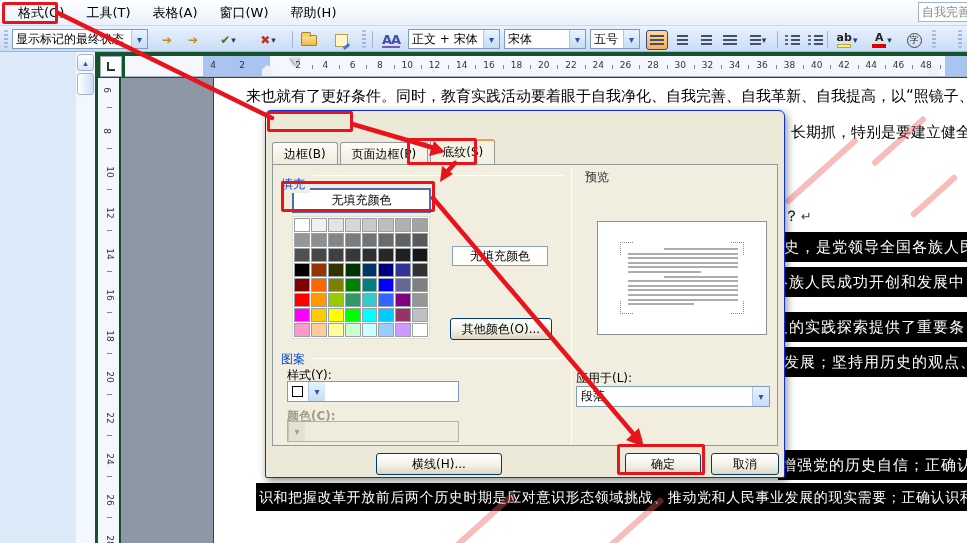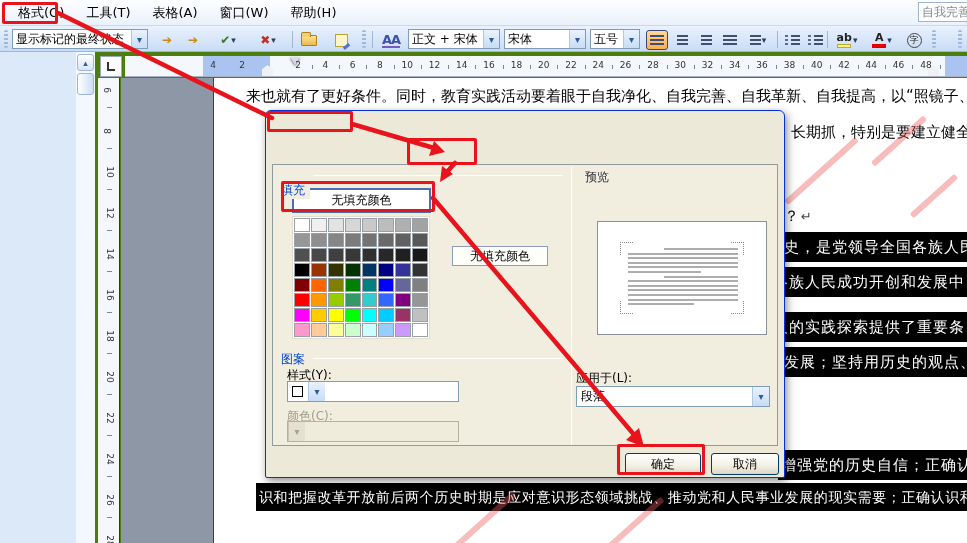--- a/index.html
+++ b/index.html
@@ -1,19 +1,19 @@
 <!DOCTYPE html>
 <html><head>
 <meta charset="utf-8">
 <style>
   * { margin:0; padding:0; box-sizing:border-box; }
   html,body { background:#666; }
   .screen {
     position:relative; width:967px; height:543px; overflow:hidden;
-    font-family:"DejaVu Sans", sans-serif; background:#4d7c0f;
+    font-family:"DejaVu Sans", sans-serif; background:#14532d;
     -webkit-font-smoothing:antialiased;
   }
   
   .menubar {
     position:absolute; left:0; top:0; width:967px; height:26px;
     background:linear-gradient(#FDFEFF,#EAF1FB); border-bottom:1px solid #C9D8EE;
     display:flex; align-items:center; padding-left:8px; z-index:3;
   }
   .menu-item { font-size:13px; color:#000; padding:3px 12px 3px 10px; cursor:default; }
   .help-hint {
@@ -135,21 +135,21 @@
   .palette { position:absolute; left:19px; top:51px; width:138px;
     display:grid; grid-template-columns:repeat(8,1fr); gap:1px; background:#fff; padding:1px;
     border:1px solid #E2DFD0; }
   .palette .swatch { height:14px; border:1px solid #9AA0A8; }
   .flat-btn { position:absolute; background:#FEFEFA; border:1px solid #8A9CC0; font-size:12px;
     color:#000; display:flex; align-items:center; justify-content:center; }
   .xp-btn { position:absolute; border:1px solid #003C74; border-radius:3px;
     background:linear-gradient(#FFFFFF,#F2F0E4 60%,#DDD5C2); font-size:12px; color:#000;
     display:flex; align-items:center; justify-content:center; }
   .field-label { position:absolute; font-size:12px; color:#000; }
-  .field-label.disabled { color:#A09D8C; }
+  .field-label.disabled { color:#A09D8C;font-weight:bold; }
   .dlg-combo { position:absolute; height:21px; background:#fff; border:1px solid #7F9DB9;
     display:flex; align-items:center; font-size:12px; }
   .dlg-combo .swatch-box { width:11px; height:11px; border:1px solid #000; background:#fff; margin:0 5px 0 4px; flex:0 0 11px; }
   .dlg-combo .val { flex:1; overflow:hidden; white-space:nowrap; }
   .dlg-combo .chev { width:17px; height:100%; background:linear-gradient(#E9F2FD,#C7DCF6);
     border-left:1px solid #AFC8E8; border-radius:0 1px 1px 0; color:#2C59A0; font-size:10px;
     display:flex; align-items:center; justify-content:center; flex:0 0 17px; }
   .dlg-combo.disabled { background:#EFECDB; border-color:#B5B2A1; color:#928F7E; }
   .dlg-combo.disabled .val { text-align:center; }
   .dlg-combo.disabled .chev { background:#E4E1D0; border-left-color:#C8C5B4; color:#A5A290; }
@@ -306,23 +306,28 @@
 
     <span class="watermark-stroke" style="left:485px; top:65px; width:70px; height:6px; transform:rotate(-42deg)"></span>
     <span class="watermark-stroke" style="left:560px; top:90px; width:95px; height:6px; transform:rotate(-42deg)"></span>
     <span class="watermark-stroke" style="left:650px; top:60px; width:70px; height:6px; transform:rotate(-42deg)"></span>
     <span class="watermark-stroke" style="left:690px; top:115px; width:60px; height:6px; transform:rotate(-42deg)"></span>
     <span class="watermark-stroke" style="left:230px; top:440px; width:80px; height:6px; transform:rotate(-42deg)"></span>
     <span class="watermark-stroke" style="left:370px; top:448px; width:90px; height:6px; transform:rotate(-42deg)"></span>
   </div>
 
   <div class="dialog">
+    <div class="tab-row">
+      <span class="tab">边框(B)</span>
+      <span class="tab">页面边框(P)</span>
+      <span class="tab active">底纹(S)</span>
+    </div>
     <div class="tab-panel">
 
-      <span class="group-label" style="left:8px; top:17px">填充</span>
+      <span class="group-label" style="left:8px; top:11px">填充</span>
       <span class="group-line" style="left:40px; top:10px; width:250px"></span>
       <span class="nofill-selected">无填充颜色</span>
       <span class="palette" id="fill-palette">
           <span class="swatch" title="#FFFFFF" style="background: rgb(255, 255, 255);"></span>
           <span class="swatch" title="#F0F0F0" style="background: rgb(240, 240, 240);"></span>
           <span class="swatch" title="#E3E3E3" style="background: rgb(227, 227, 227);"></span>
           <span class="swatch" title="#D6D6D6" style="background: rgb(214, 214, 214);"></span>
           <span class="swatch" title="#C9C9C9" style="background: rgb(201, 201, 201);"></span>
           <span class="swatch" title="#BDBDBD" style="background: rgb(189, 189, 189);"></span>
           <span class="swatch" title="#B0B0B0" style="background: rgb(176, 176, 176);"></span>
@@ -378,20 +383,21 @@
           <span class="swatch" title="#FF99CC" style="background: rgb(255, 153, 204);"></span>
           <span class="swatch" title="#FFCC99" style="background: rgb(255, 204, 153);"></span>
           <span class="swatch" title="#FFFF99" style="background: rgb(255, 255, 153);"></span>
           <span class="swatch" title="#CCFFCC" style="background: rgb(204, 255, 204);"></span>
           <span class="swatch" title="#CCFFFF" style="background: rgb(204, 255, 255);"></span>
           <span class="swatch" title="#99CCFF" style="background: rgb(153, 204, 255);"></span>
           <span class="swatch" title="#CC99FF" style="background: rgb(204, 153, 255);"></span>
           <span class="swatch" title="#FFFFFF" style="background: rgb(255, 255, 255);"></span>
         </span>
       <span class="flat-btn" style="left:179px; top:81px; width:96px; height:20px">无填充颜色</span>
+      <span class="xp-btn" style="left:177px; top:153px; width:102px; height:22px">其他颜色(O)...</span>
 
       <span class="group-label" style="left:8px; top:186px">图案</span>
       <span class="group-line" style="left:40px; top:193px; width:250px"></span>
       <span class="field-label" style="left:14px; top:202px">样式(Y):</span>
       <span class="dlg-combo" style="left:14px; top:216px; width:172px">
         <span class="swatch-box"></span>
         <span class="chev">▾</span>
       </span>
       <span class="field-label disabled" style="left:14px; top:243px">颜色(C):</span>
       <span class="dlg-combo disabled" style="left:14px; top:256px; width:172px">
@@ -422,20 +428,21 @@
             <span class="pv-line" style="display: block; margin-left: 0%; width: 60%;"></span>
           </span>
       </div>
       <span class="field-label" style="left:303px; top:205px">应用于(L):</span>
       <span class="dlg-combo" style="left:303px; top:221px; width:194px">
         <span class="val" style="padding-left:4px">段落</span>
         <span class="chev">▾</span>
       </span>
     </div>
 
+    <span class="xp-btn" style="left:110px; top:342px; width:126px; height:22px">横线(H)...</span>
     <span class="xp-btn" style="left:359px; top:342px; width:76px; height:22px">确定</span>
     <span class="xp-btn" style="left:445px; top:342px; width:68px; height:22px">取消</span>
   </div>
 
   <div class="anno">
     <svg width="967" height="543" viewBox="0 0 967 543">
       <line x1="58" y1="13" x2="272" y2="118" stroke="#E8131B" stroke-width="4.5" stroke-linecap="round"></line>
       <line x1="352" y1="124" x2="434" y2="148" stroke="#E8131B" stroke-width="4.5" stroke-linecap="round"></line>
       <polygon points="445,152 429,156 434,141" fill="#E8131B"></polygon>
       <line x1="455" y1="163" x2="446" y2="173" stroke="#E8131B" stroke-width="4.5" stroke-linecap="round"></line>

